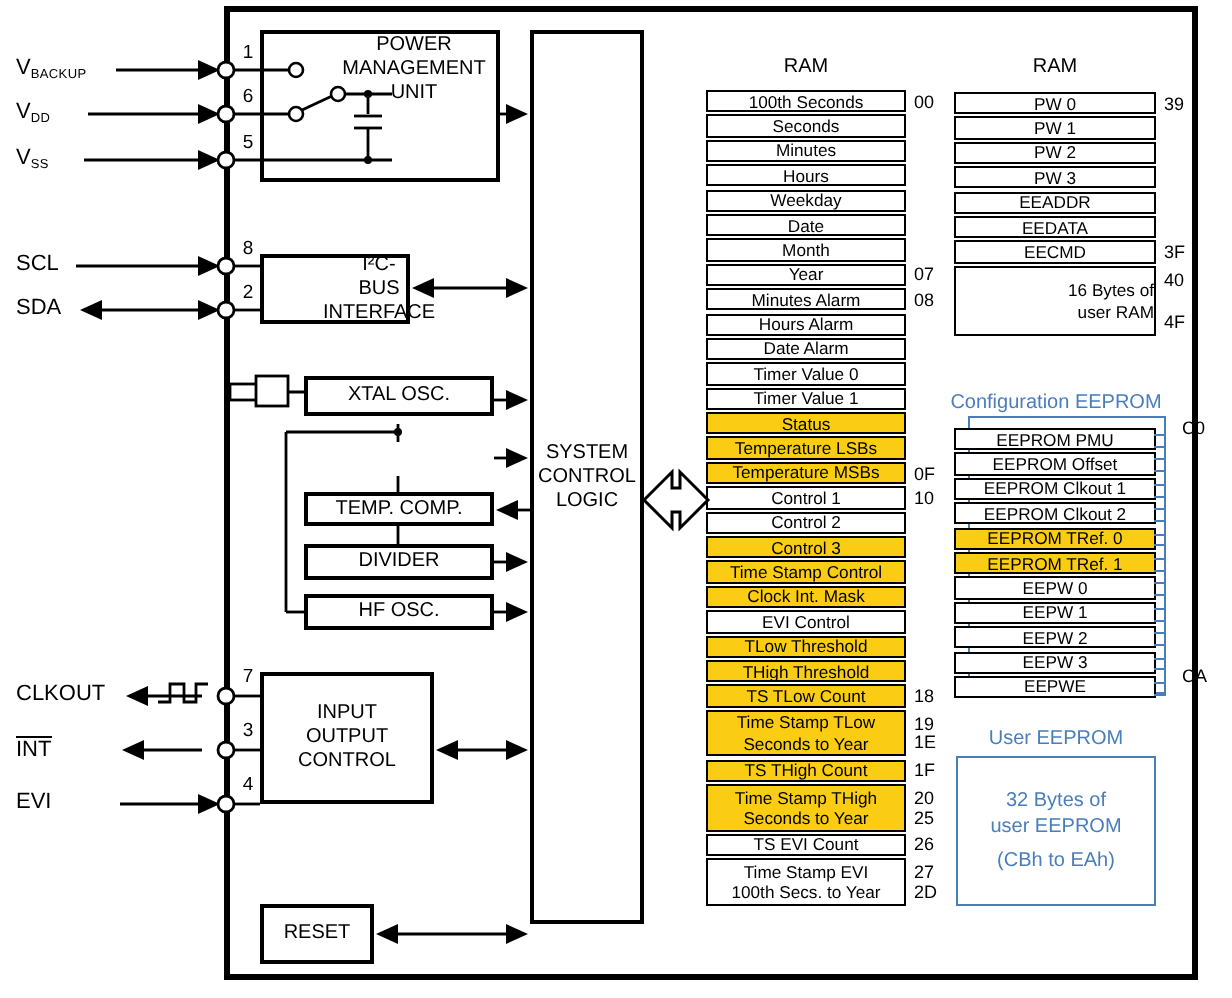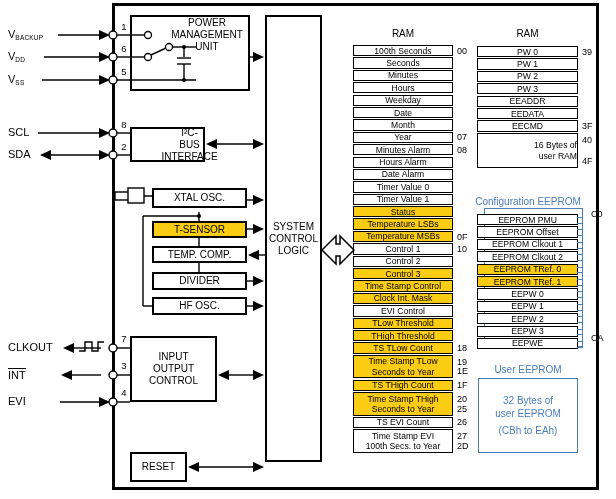--- a/index.html
+++ b/index.html
@@ -78,23 +78,20 @@
     <div>POWER</div>
       <div>MANAGEMENT</div>
       <div>UNIT</div>
   </div>
   <div class="box" style="left:130px;top:127px;width:75px;height:35px;padding-left:44px;">
     <div>I²C-BUS</div>
       <div>INTERFACE</div>
   </div>
   <div class="box" style="left:152px;top:188px;width:95px;height:20px;">
       <div>XTAL OSC.</div>
-    </div>
-  <div class="box hl" style="left:152px;top:221px;width:95px;height:17px;">
-      <div>T-SENSOR</div>
     </div>
   <div class="box" style="left:152px;top:272px;width:95px;height:18px;">
       <div>DIVIDER</div>
     </div>
   <div class="box" style="left:152px;top:246px;width:95px;height:17px;">
       <div>TEMP. COMP.</div>
     </div>
   <div class="box" style="left:152px;top:297px;width:95px;height:18px;">
       <div>HF OSC.</div>
     </div>

